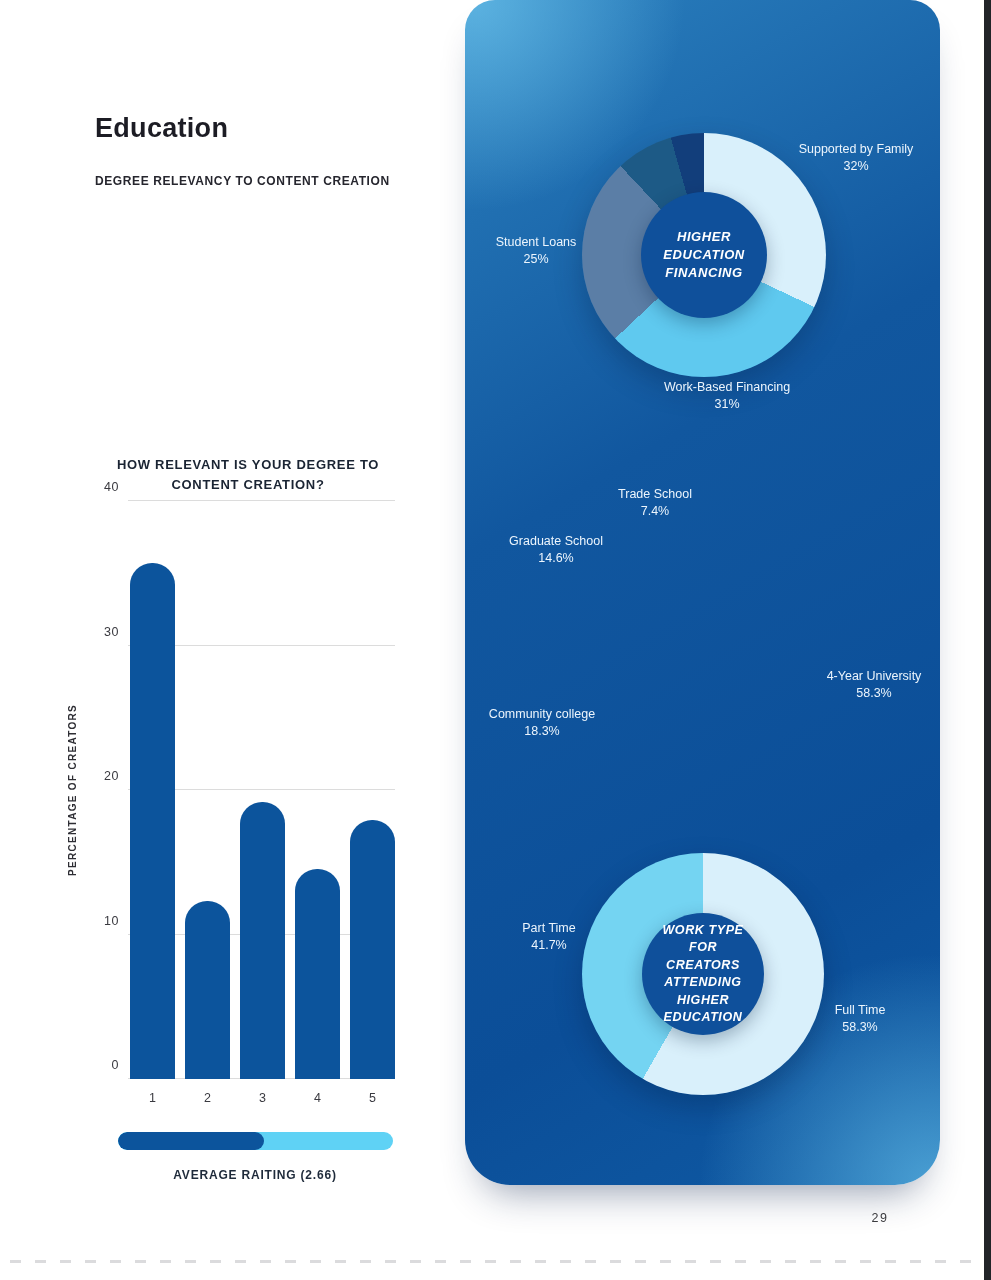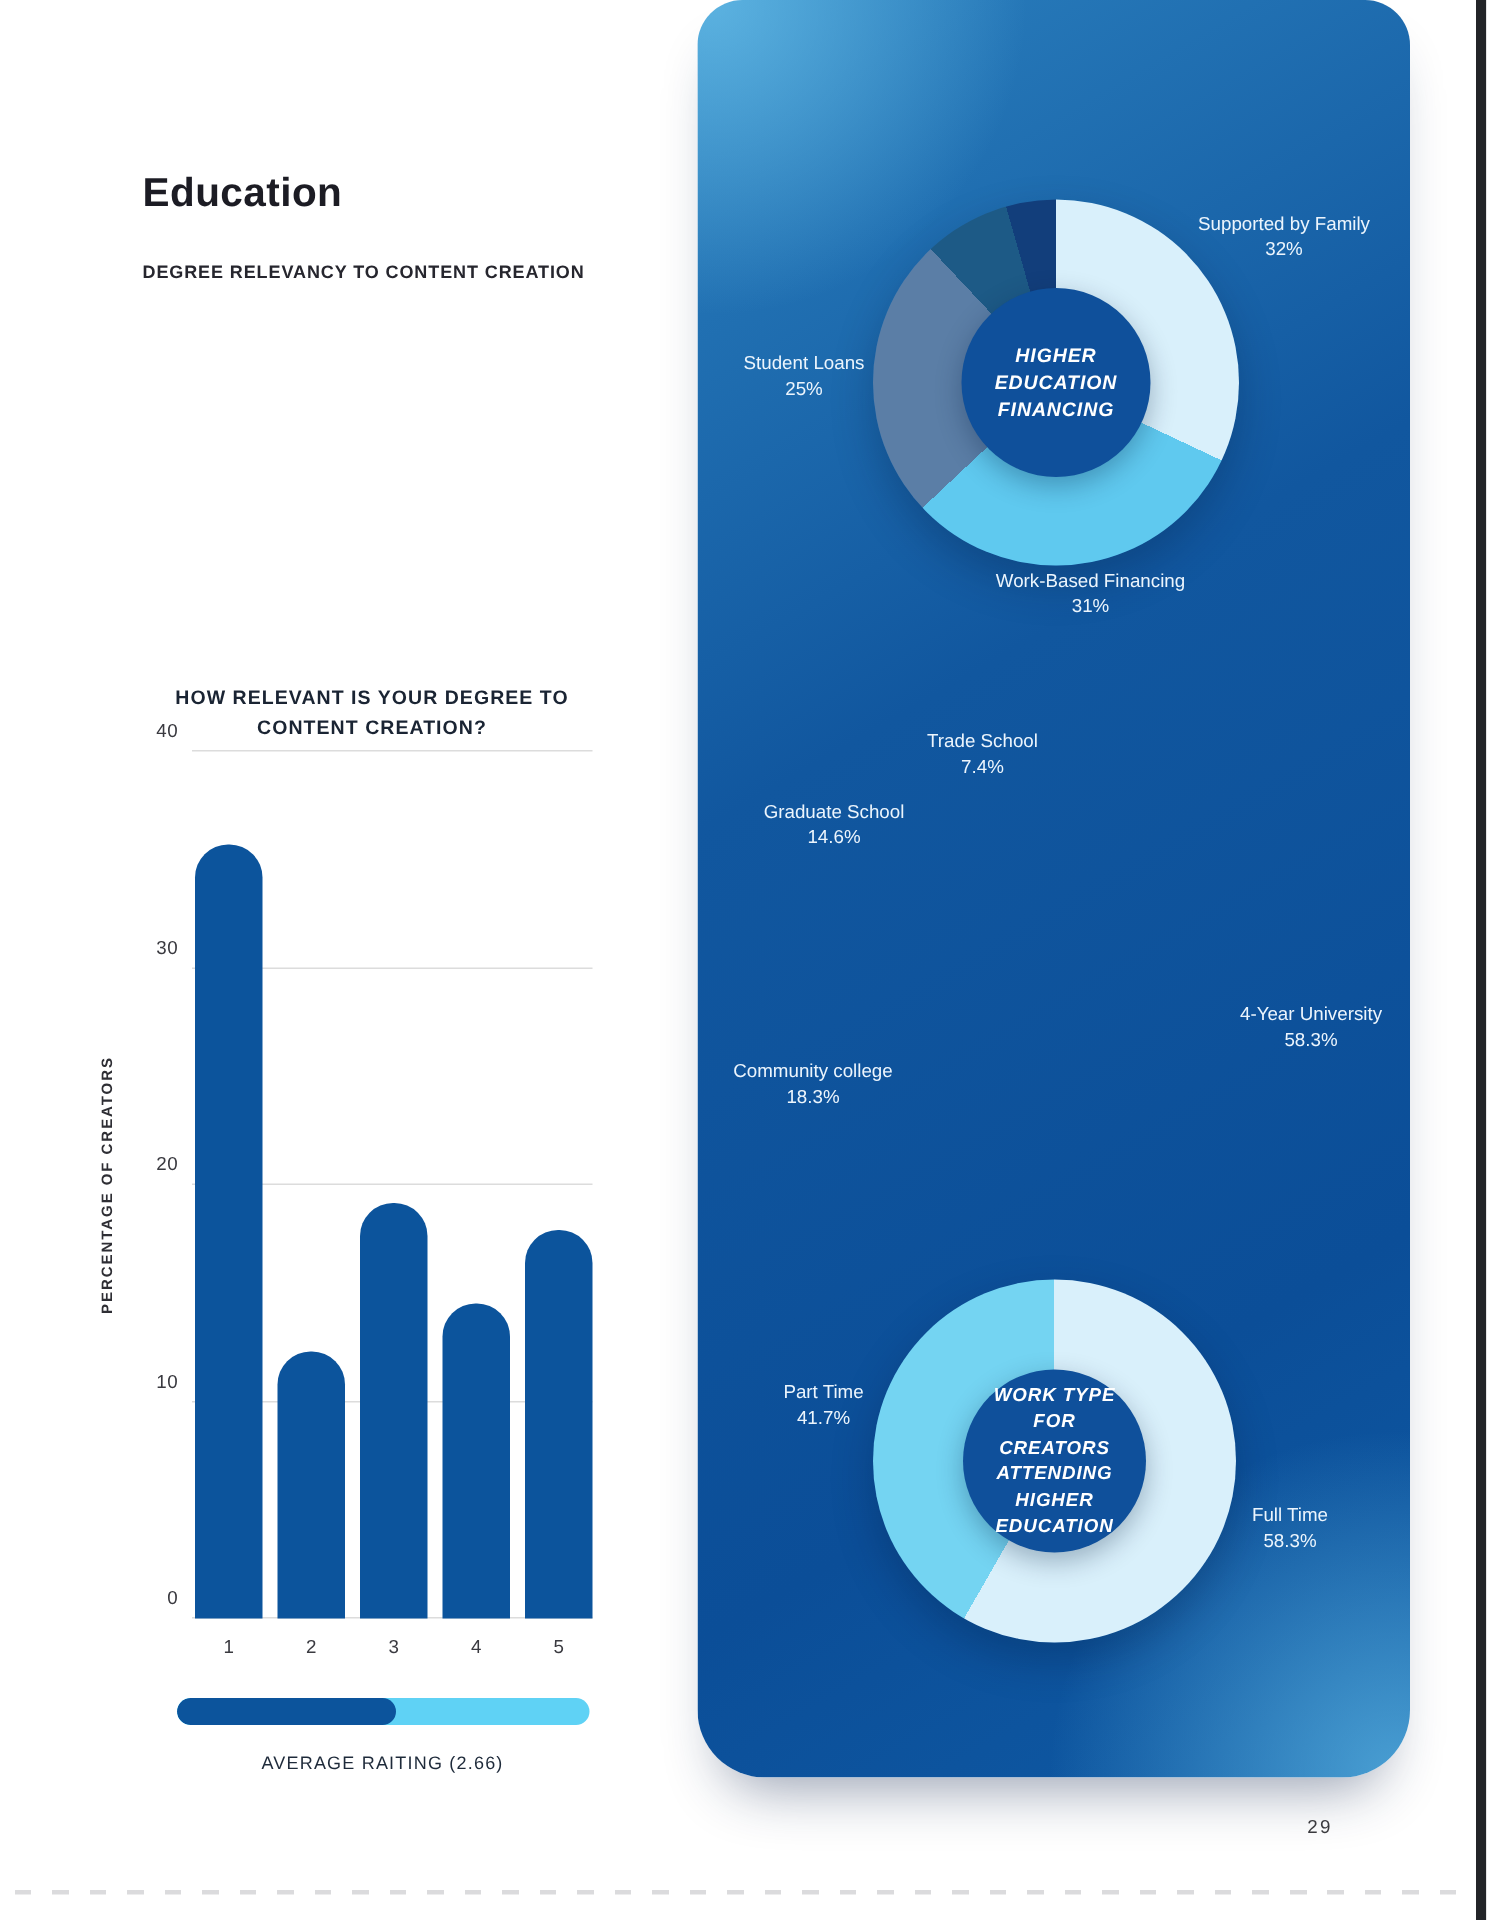--- a/index.html
+++ b/index.html
@@ -23,21 +23,21 @@
   .plot{left:128px;top:501px;width:267px;height:578px;}
   .gridline{position:absolute;left:0;width:100%;height:1px;background:#dcdcdc;}
   .ytick{position:absolute;right:calc(100% + 9px);transform:translateY(-50%);
     font-size:12.5px;color:#3a3a40;letter-spacing:.5px;}
   .bar{position:absolute;bottom:0;width:45px;border-radius:22px 22px 0 0;z-index:2;}
   .xtick{position:absolute;bottom:-26px;left:0;width:100%;text-align:center;
     font-size:12.5px;color:#3a3a40;}
   .rating-track{left:118px;top:1132px;width:275px;height:18px;border-radius:9px;overflow:hidden;}
   .rating-fill{position:absolute;left:0;top:0;height:100%;border-radius:9px;z-index:2;}
   .rating-label{left:95px;top:1168px;width:320px;text-align:center;
-    font-size:12px;font-weight:400;letter-spacing:.8px;color:#1e2a3a;}
+    font-size:12px;font-weight:700;letter-spacing:.8px;color:#1e2a3a;}
 
   
   .panel{
     left:465px;top:0;width:475px;height:1185px;
     border-radius:30px 30px 45px 45px;
     background:
       radial-gradient(circle 300px at 2% 0%, rgba(104,191,233,.8), rgba(104,191,233,0) 70%),
       radial-gradient(circle 330px at 98% 100%, rgba(105,196,236,.65), rgba(105,196,236,0) 70%),
       linear-gradient(150deg,#2b80be 0%,#11579f 38%,#0b4e98 75%,#0f5aa4 100%);
     box-shadow:0 24px 38px -18px rgba(20,40,80,.45);

